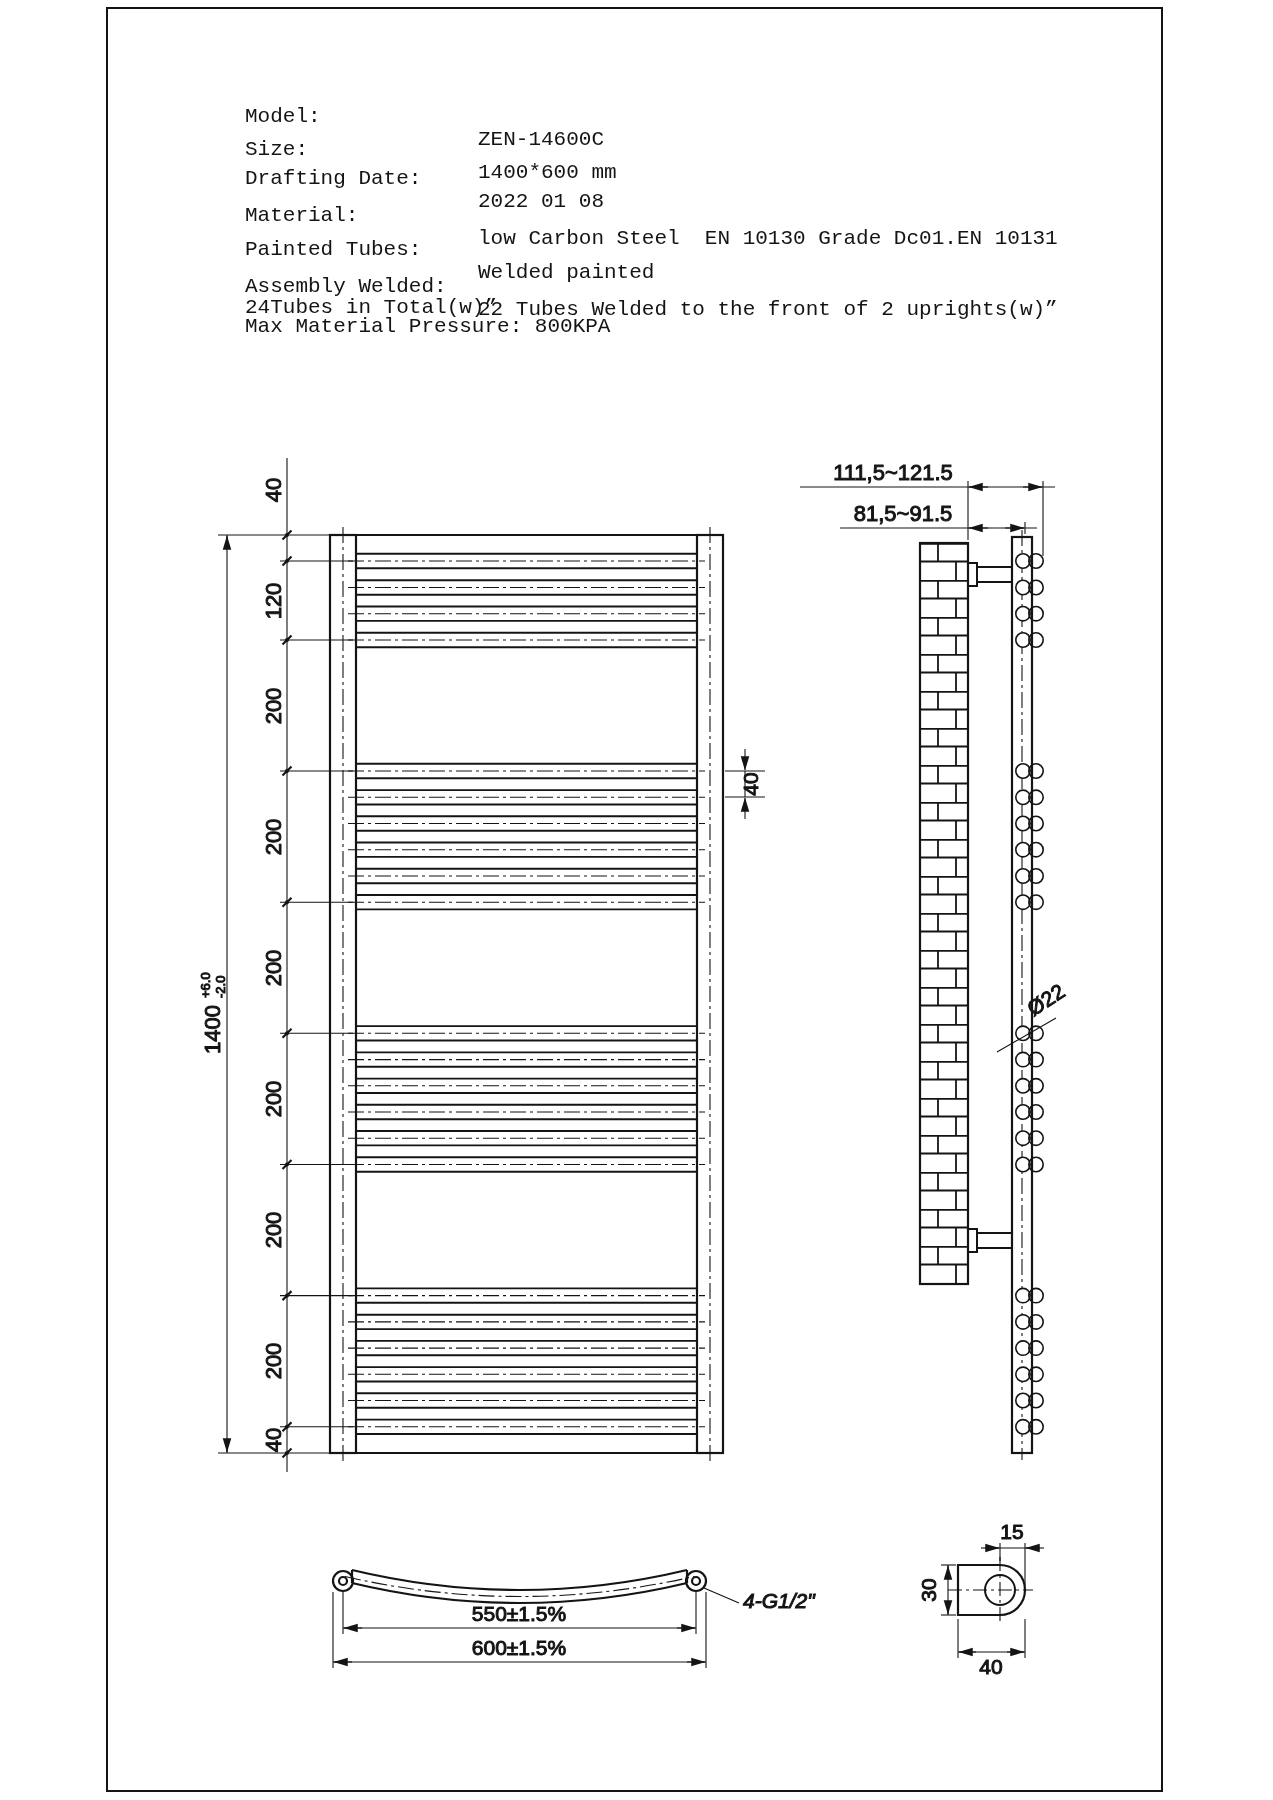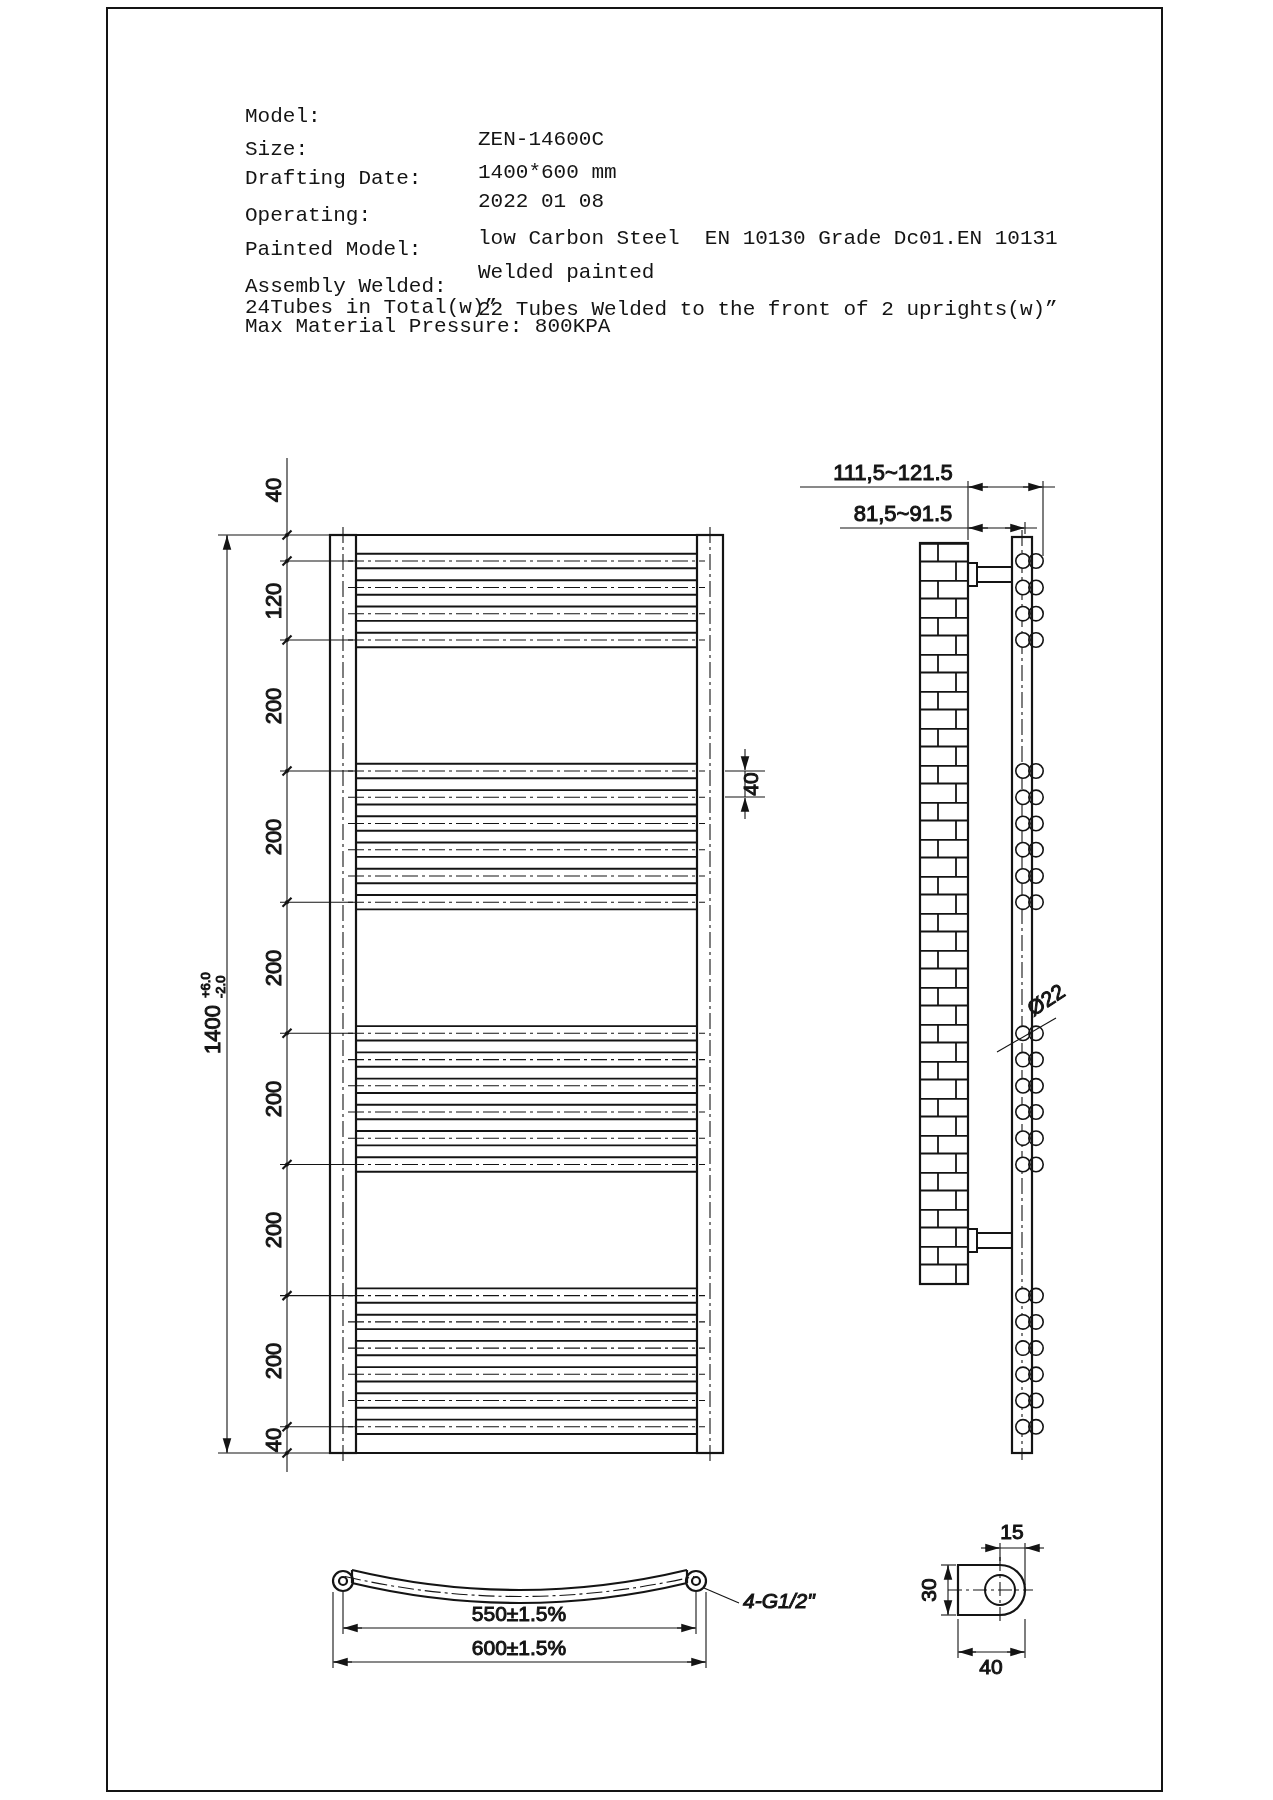--- a/index.html
+++ b/index.html
@@ -346,25 +346,25 @@
   </div>
   <div class="tb-row" style="top:115px">
     <span class="tb-label">Size:</span>
     <span class="tb-value">1400*600 mm</span>
   </div>
   <div class="tb-row" style="top:144px">
     <span class="tb-label">Drafting Date:</span>
     <span class="tb-value">2022 01 08</span>
   </div>
   <div class="tb-row" style="top:181px">
-    <span class="tb-label">Operating:</span>
+    <span class="tb-label">Material:</span>
     <span class="tb-value">low Carbon Steel  EN 10130 Grade Dc01.EN 10131</span>
   </div>
   <div class="tb-row" style="top:215px">
-    <span class="tb-label">Painted Model:</span>
+    <span class="tb-label">Painted Tubes:</span>
     <span class="tb-value">Welded painted</span>
   </div>
   <div class="tb-row" style="top:252px">
     <span class="tb-label">Assembly Welded:</span>
     <span class="tb-value">22 Tubes Welded to the front of 2 uprights(w)”</span>
   </div>
   <div class="tb-row" style="top:296px;left:245px">24Tubes in Total(w)”</div>
   <div class="tb-row" style="top:315px;left:245px">Max Material Pressure: 800KPA</div>
 </div>
 

